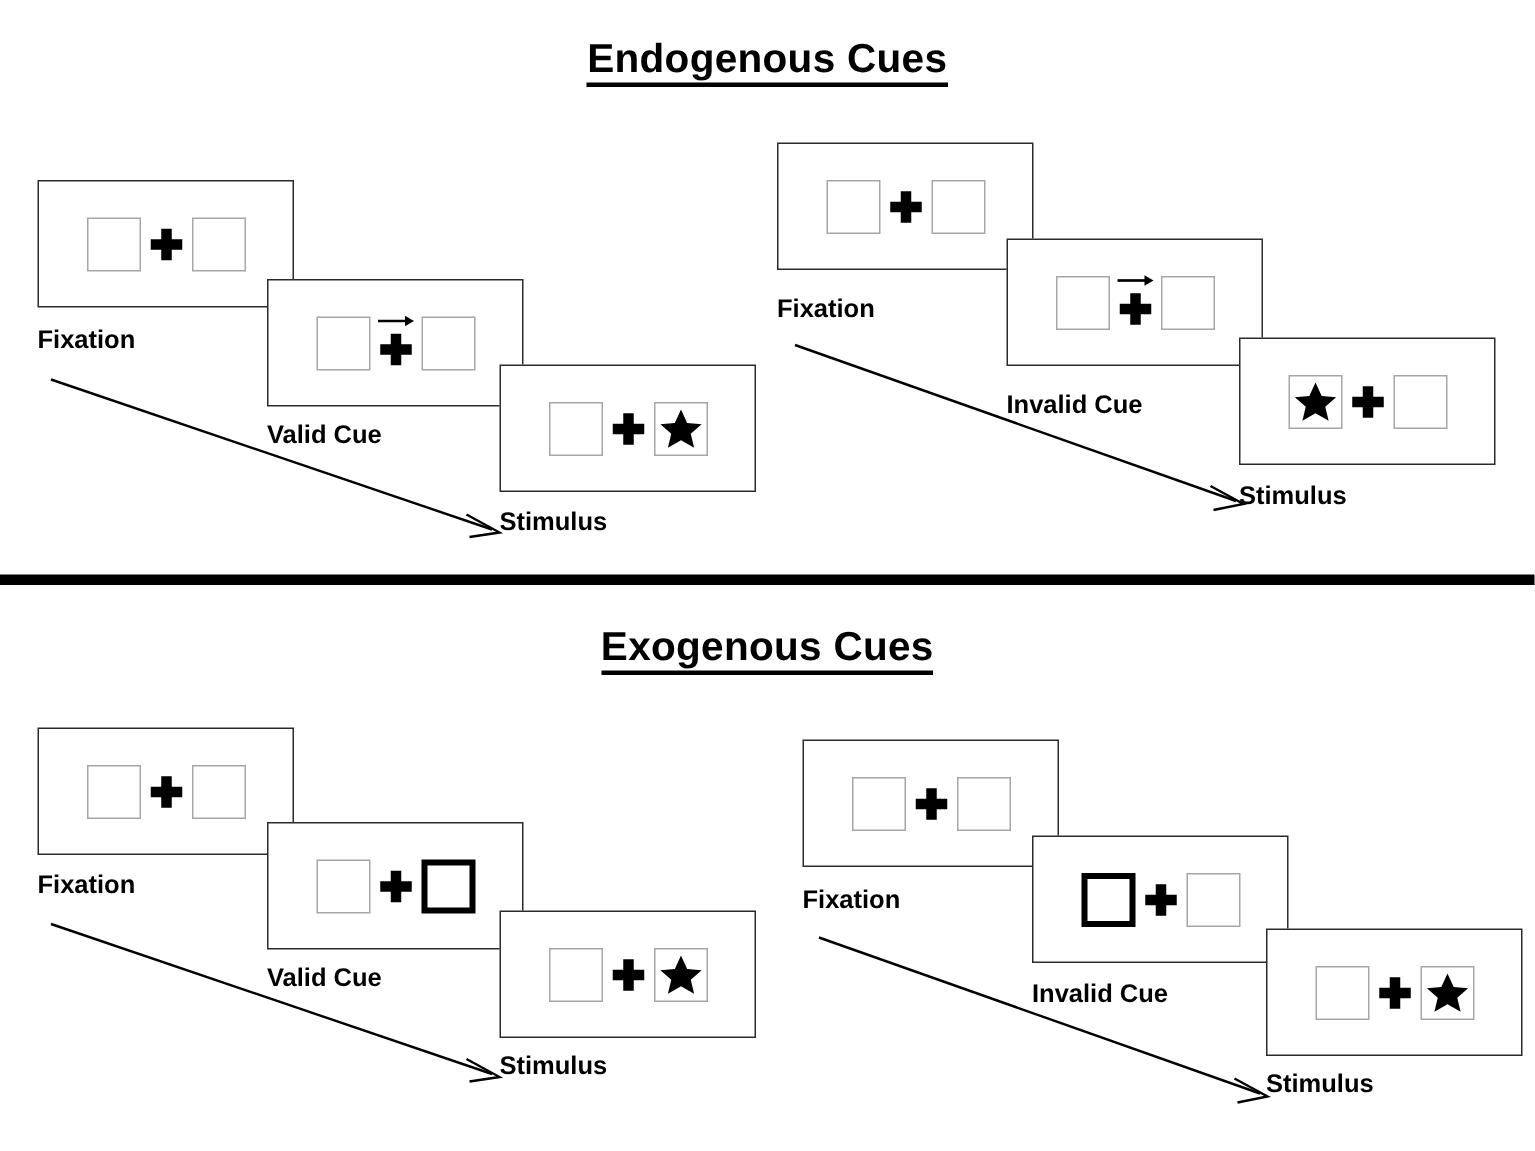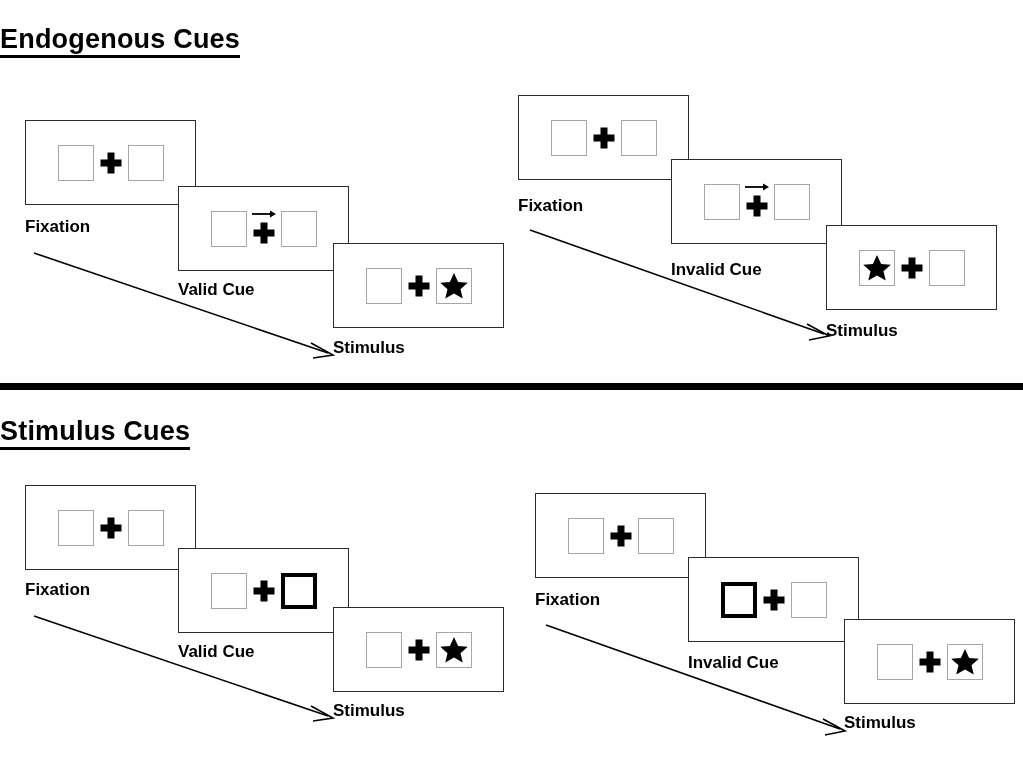--- a/index.html
+++ b/index.html
@@ -13,20 +13,21 @@
     position: relative;
     overflow: hidden;
     font-family: "Liberation Sans", sans-serif;
     color: #000000;
   }
 
   
   .section-title {
     position: absolute;
     width: 100%;
+    text-align: center;
     font-size: 27px;
     font-weight: bold;
     color: #000;
     letter-spacing: 0.2px;
   }
   .section-title span {
     border-bottom: 3px solid #000;
     padding-bottom: 1px;
   }
   #endo-title { top: 24px; }
@@ -238,21 +239,21 @@
 <div class="caption" style="left:826px; top:321px; width:171px;">Stimulus</div>
 
 <svg class="timeline" style="left:524px; top:222px; width:320px; height:125px;" viewBox="0 0 320 125">
   <line x1="6" y1="8" x2="300" y2="112" stroke="#000" stroke-width="1.6"></line>
   <polyline points="283,102 305,114 285,118" fill="none" stroke="#000" stroke-width="1.6"></polyline>
 </svg>
 
 <div class="divider"></div>
 
 <div class="section-title" id="exo-title">
-  <span>Stimulus Cues</span>
+  <span>Exogenous Cues</span>
 </div>
 
 <div class="panel" style="left:25px; top:485px; width:171px; height:85px;">
   <div class="panel-inner">
     <div class="box"></div>
     <div class="cross">
       <div class="v"></div>
         <div class="h"></div>
     </div>
     <div class="box"></div>

